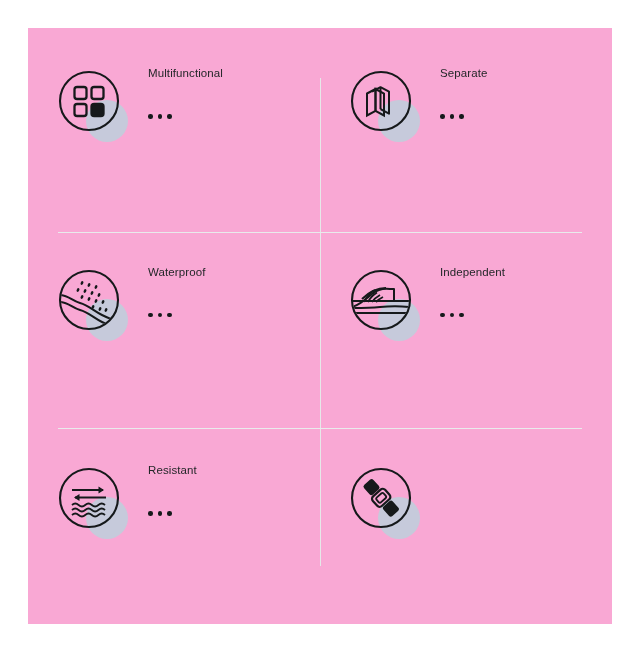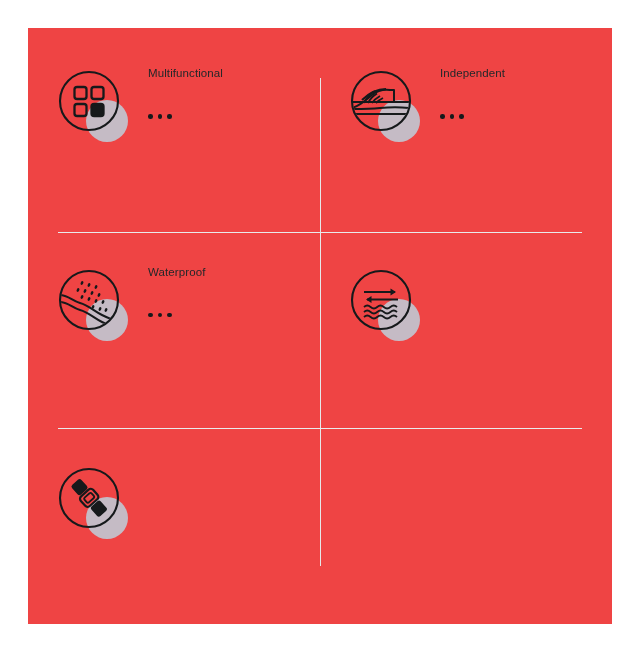--- a/index.html
+++ b/index.html
@@ -19,21 +19,21 @@
     height: 646px;
     background: #ffffff;
     box-sizing: border-box;
   }
   .panel {
     position: absolute;
     left: 28px;
     top: 28px;
     width: 584px;
     height: 596px;
-    background: #ef4444;
+    background: #f9a8d4;
   }
   .grid {
     position: absolute;
     left: 0;
     top: 0;
     width: 584px;
     height: 596px;
     display: grid;
     grid-template-columns: 1fr 1fr;
     grid-template-rows: 1fr 1fr 1fr;
@@ -141,46 +141,33 @@
         <div class="text-col">
           <div class="label">Multifunctional</div>
           <div class="dots" title="more">
             <i></i>
               <i></i>
               <i></i>
           </div>
         </div>
       </div>
 
-
-      <div class="cell">
-        <div class="icon-wrap">
-          <div class="accent-dot"></div>
-          <svg viewBox="0 0 62 62">
-            <defs>
-              <clipPath id="shoeClip">
-                <circle cx="31" cy="31" r="28"></circle>
-              </clipPath>
-            </defs>
-            <circle cx="31" cy="31" r="29" fill="none" stroke="#16191b" stroke-width="2.1"></circle>
-            <g clip-path="url(#shoeClip)">
-              <path d="M2 38 C10 36 16 30 22 25 C27 21 33 19 40 20 L44 20 L44 32 L2 32 Z" fill="none" stroke="#16191b" stroke-width="2" stroke-linejoin="round"></path>
-              <path d="M2 32 L60 32" stroke="#16191b" stroke-width="2"></path>
-              <path d="M2 39 C12 39 20 39 30 38 C40 37 50 37 60 38" fill="none" stroke="#16191b" stroke-width="2"></path>
-              <path d="M2 44 L60 44" stroke="#16191b" stroke-width="2"></path>
-              <path d="M14 33 C16 28 20 24 25 21" fill="none" stroke="#16191b" stroke-width="1.8"></path>
-              <path d="M18 33 C20 29 23 26 27 23.5" fill="none" stroke="#16191b" stroke-width="1.8"></path>
-              <path d="M22 33 C24 30 26.5 28 30 26" fill="none" stroke="#16191b" stroke-width="1.8"></path>
-              <path d="M26 33 C28 31 30 29.5 33 28" fill="none" stroke="#16191b" stroke-width="1.8"></path>
-              <path d="M12 30 C18 24 26 19 36 19" fill="none" stroke="#16191b" stroke-width="2"></path>
-            </g>
-          </svg>
-        </div>
-        <div class="text-col">
-          <div class="label">Independent</div>
+      <div class="cell">
+        <div class="icon-wrap">
+          <div class="accent-dot"></div>
+          <svg viewBox="0 0 62 62">
+            <circle cx="31" cy="31" r="29" fill="none" stroke="#16191b" stroke-width="2.1"></circle>
+            <path d="M17 23.5 L25.5 19 L25.5 41 L17 45.5 Z" fill="none" stroke="#16191b" stroke-width="2"></path>
+            <path d="M25.5 19 L34 23.5 L34 45.5 L25.5 41 Z" fill="none" stroke="#16191b" stroke-width="2"></path>
+            <path d="M22 21.7 L30.5 17.2 L39 21.7 L39 43.7 L30.5 39.2" fill="none" stroke="#16191b" stroke-width="2" stroke-linejoin="round"></path>
+            <path d="M30.5 17.2 L30.5 39.2" fill="none" stroke="#16191b" stroke-width="2"></path>
+          </svg>
+        </div>
+        <div class="text-col">
+          <div class="label">Separate</div>
           <div class="dots" title="more">
             <i></i>
               <i></i>
               <i></i>
           </div>
         </div>
       </div>
 
       <div class="cell">
         <div class="icon-wrap">
@@ -221,30 +208,71 @@
               <i></i>
               <i></i>
           </div>
         </div>
       </div>
 
       <div class="cell">
         <div class="icon-wrap">
           <div class="accent-dot"></div>
           <svg viewBox="0 0 62 62">
+            <defs>
+              <clipPath id="shoeClip">
+                <circle cx="31" cy="31" r="28"></circle>
+              </clipPath>
+            </defs>
+            <circle cx="31" cy="31" r="29" fill="none" stroke="#16191b" stroke-width="2.1"></circle>
+            <g clip-path="url(#shoeClip)">
+              <path d="M2 38 C10 36 16 30 22 25 C27 21 33 19 40 20 L44 20 L44 32 L2 32 Z" fill="none" stroke="#16191b" stroke-width="2" stroke-linejoin="round"></path>
+              <path d="M2 32 L60 32" stroke="#16191b" stroke-width="2"></path>
+              <path d="M2 39 C12 39 20 39 30 38 C40 37 50 37 60 38" fill="none" stroke="#16191b" stroke-width="2"></path>
+              <path d="M2 44 L60 44" stroke="#16191b" stroke-width="2"></path>
+              <path d="M14 33 C16 28 20 24 25 21" fill="none" stroke="#16191b" stroke-width="1.8"></path>
+              <path d="M18 33 C20 29 23 26 27 23.5" fill="none" stroke="#16191b" stroke-width="1.8"></path>
+              <path d="M22 33 C24 30 26.5 28 30 26" fill="none" stroke="#16191b" stroke-width="1.8"></path>
+              <path d="M26 33 C28 31 30 29.5 33 28" fill="none" stroke="#16191b" stroke-width="1.8"></path>
+              <path d="M12 30 C18 24 26 19 36 19" fill="none" stroke="#16191b" stroke-width="2"></path>
+            </g>
+          </svg>
+        </div>
+        <div class="text-col">
+          <div class="label">Independent</div>
+          <div class="dots" title="more">
+            <i></i>
+              <i></i>
+              <i></i>
+          </div>
+        </div>
+      </div>
+
+      <div class="cell">
+        <div class="icon-wrap">
+          <div class="accent-dot"></div>
+          <svg viewBox="0 0 62 62">
             <circle cx="31" cy="31" r="29" fill="none" stroke="#16191b" stroke-width="2.1"></circle>
             <path d="M14 23 L45 23" stroke="#16191b" stroke-width="2" fill="none"></path>
             <path d="M40.5 19.5 L46 23 L40.5 26.5 Z" fill="#16191b"></path>
             <path d="M48 30.5 L17 30.5" stroke="#16191b" stroke-width="2" fill="none"></path>
             <path d="M21.5 27 L16 30.5 L21.5 34 Z" fill="#16191b"></path>
             <path d="M14 38 q3.3 -3 6.6 0 t6.6 0 t6.6 0 t6.6 0 t6.6 0" fill="none" stroke="#16191b" stroke-width="1.8"></path>
             <path d="M14 43 q3.3 -3 6.6 0 t6.6 0 t6.6 0 t6.6 0 t6.6 0" fill="none" stroke="#16191b" stroke-width="1.8"></path>
             <path d="M14 48 q3.3 -3 6.6 0 t6.6 0 t6.6 0 t6.6 0 t6.6 0" fill="none" stroke="#16191b" stroke-width="1.8"></path>
           </svg>
         </div>
+        <div class="text-col">
+          <div class="label">Resistant</div>
+          <div class="dots" title="more">
+            <i></i>
+              <i></i>
+              <i></i>
+          </div>
+        </div>
       </div>
 
       <div class="cell">
         <div class="icon-wrap">
           <div class="accent-dot"></div>
           <svg viewBox="0 0 62 62">
             <circle cx="31" cy="31" r="29" fill="none" stroke="#16191b" stroke-width="2.1"></circle>
             <g transform="rotate(-42 31 31)">
               <rect x="25" y="10" width="12.5" height="13" rx="2.5" fill="#16191b"></rect>
               <rect x="25" y="39" width="12.5" height="13" rx="2.5" fill="#16191b"></rect>

